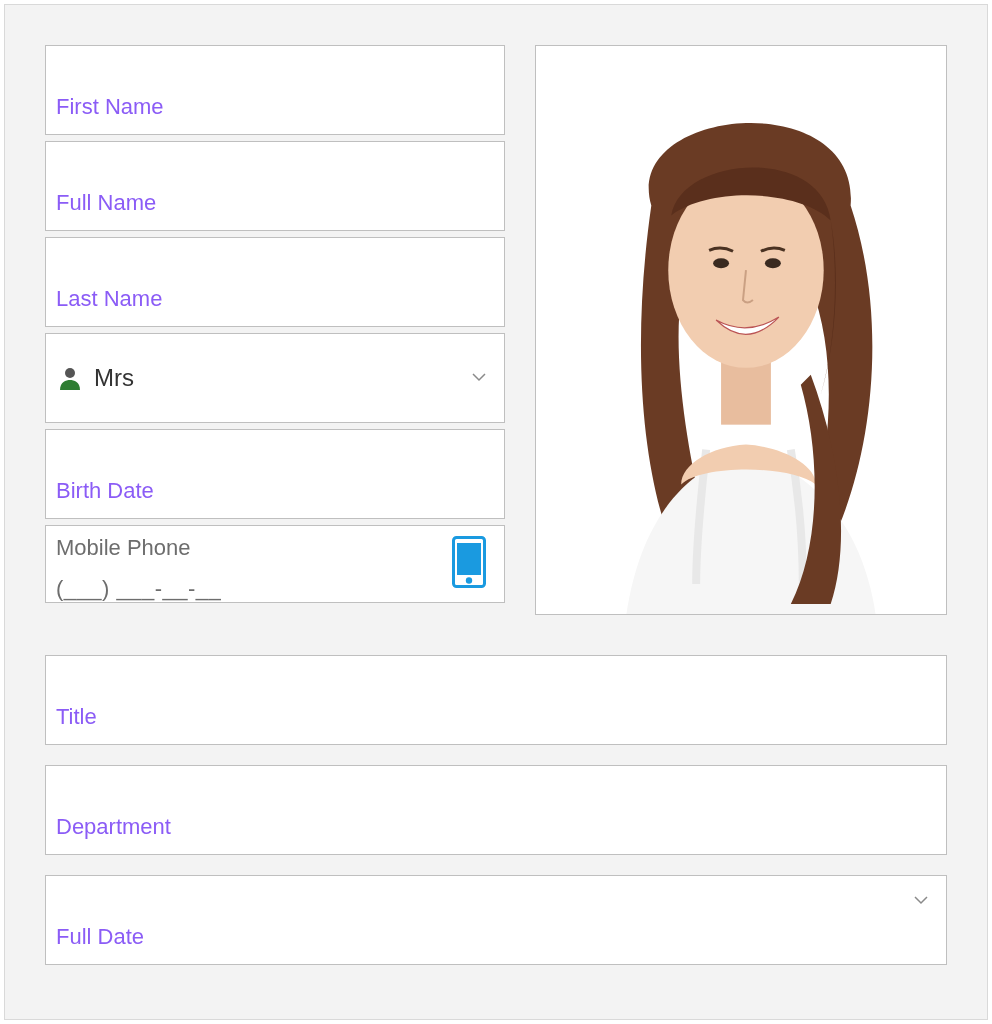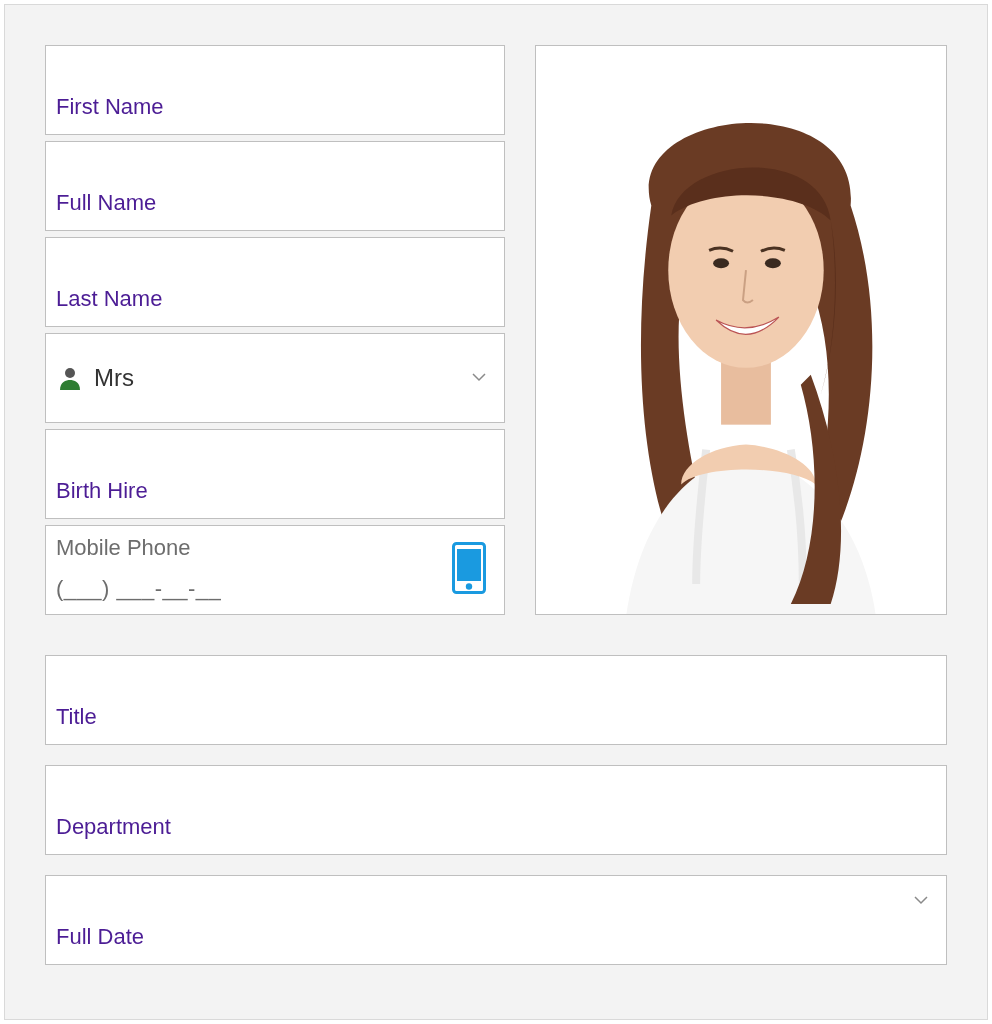--- a/index.html
+++ b/index.html
@@ -49,21 +49,21 @@
     background: transparent;
     padding: 44px 10px 8px 10px;
     font-size: 22px;
     color: #333333;
   }
   .field-label {
     position: absolute;
     left: 10px;
     bottom: 14px;
     font-size: 22px;
-    color: #4c1d95;
+    color: #8b5cf6;
     pointer-events: none;
   }
   
   .prefix-field {
     display: flex;
     align-items: center;
     height: 90px;
     border: 1px solid #bfbfbf;
     background: #ffffff;
     padding: 0 12px;
@@ -81,21 +81,21 @@
     position: absolute;
     right: 18px;
     top: 50%;
     transform: translateY(-50%);
   }
   
   .phone-field {
     position: relative;
     border: 1px solid #bfbfbf;
     background: #ffffff;
-    height: 90px;
+    height: 78px;
     padding: 8px 10px;
   }
   .phone-label {
     font-size: 22px;
     color: #6d6d6d;
     pointer-events: none;
     display: block;
     line-height: 1.3;
   }
   .phone-mask {
@@ -194,21 +194,21 @@
         <span class="prefix-value">Mrs</span>
         <span class="chevron">
           <svg width="14" height="10" viewBox="0 0 14 10">
               <path d="M1 1 L7 7 L13 1" stroke="#8a8a8a" stroke-width="1.5" fill="none"></path>
             </svg>
         </span>
       </div>
 
       <div class="field">
         <input class="field-input" value="" style="">
-        <span class="field-label">Birth Hire</span>
+        <span class="field-label">Birth Date</span>
       </div>
 
       <div class="phone-field">
         <span class="phone-label">Mobile Phone</span>
         <span class="phone-mask">(___) ___-__-__</span>
         <input class="phone-input" value="" style="">
         <span class="phone-icon">
           <svg width="34" height="52" viewBox="0 0 34 52">
             <rect x="1.5" y="1.5" width="31" height="49" rx="3" ry="3" fill="none" stroke="#1a9ae0" stroke-width="3"></rect>
             <rect x="5" y="7" width="24" height="32" fill="#1a9ae0"></rect>

